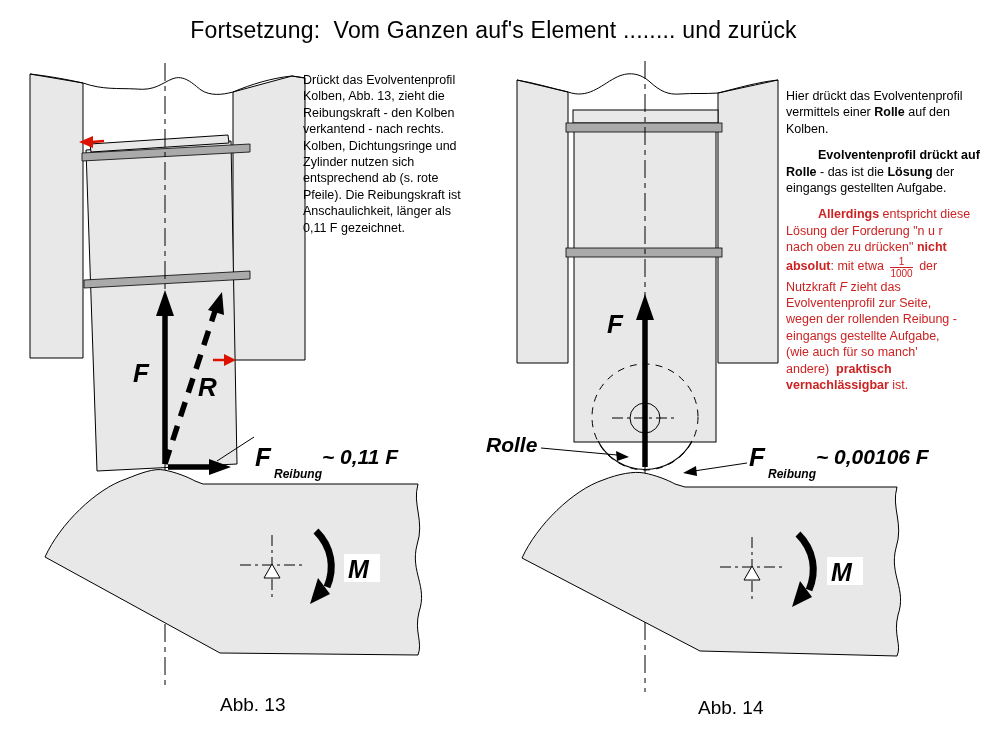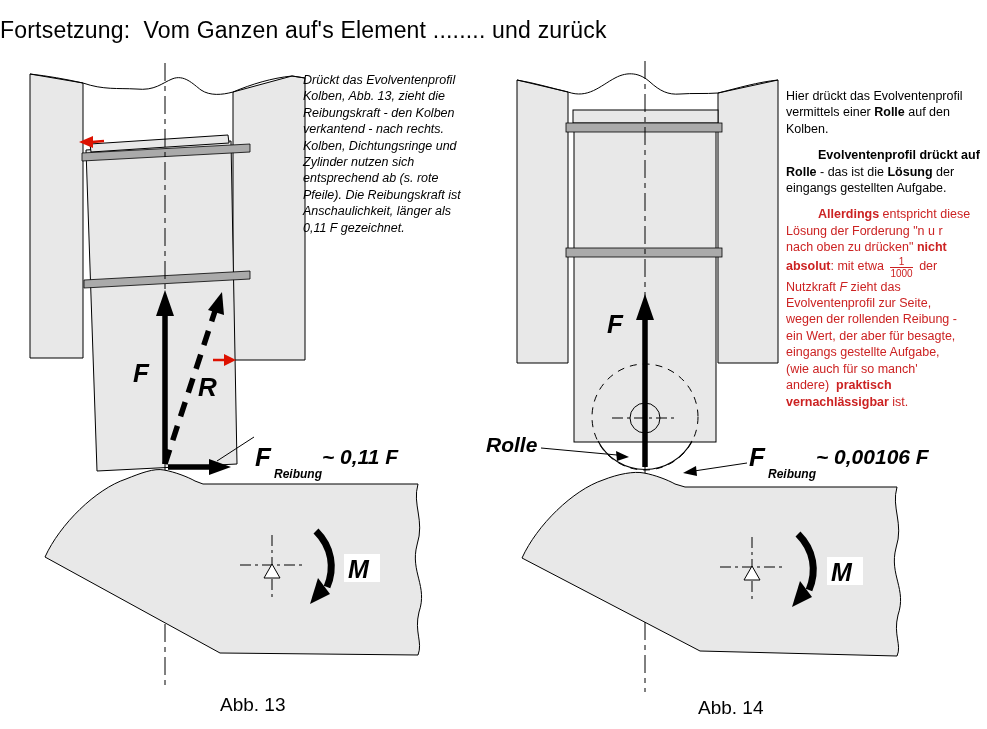--- a/index.html
+++ b/index.html
@@ -1,22 +1,22 @@
 <!DOCTYPE html>
 <html style="--red-text: #cc2222; --red-arrow: #dd1100; --fill-gray: #e8e8e8; --ring-gray: #aaaaaa;"><head>
 <meta charset="utf-8">
 <style>
   html,body{margin:0;padding:0;background:#ffffff;}
   body{width:987px;height:729px;position:relative;overflow:hidden;
        font-family:"Liberation Sans",sans-serif;color:#000;}
-  .title{position:absolute;left:0;top:17px;width:987px;text-align:left;
+  .title{position:absolute;left:0;top:17px;width:987px;text-align:center;
          font-size:23px;white-space:pre;letter-spacing:0.2px;}
   svg.diagram{position:absolute;left:0;top:0;}
   .note{position:absolute;font-size:12.5px;line-height:16.4px;}
-  #left-note{left:303px;top:72px;width:196px;font-style:italic;}
+  #left-note{left:303px;top:72px;width:196px;}
   #right-note{left:786px;top:88px;width:200px;}
   .rt-line{white-space:pre;min-height:16.4px;}
   .rt-line.red{color:var(--red-text,#cc2222);}
   .rt-line.gap{margin-top:10px;margin-left:32px;}
   .b{font-weight:bold;}
   .i{font-style:italic;}
   .frac{display:inline-block;text-align:center;vertical-align:-7px;margin:0 3px;}
   .frac .num{display:block;font-size:10px;line-height:11px;border-bottom:1px solid currentColor;padding:0 3px;}
   .frac .den{display:block;font-size:10px;line-height:11px;}
   
@@ -163,18 +163,17 @@
     <div class="rt-line gap"><span class="b">Evolventenprofil drückt auf</span></div>
     <div class="rt-line"><span class="b">Rolle</span><span> - das ist die </span><span class="b">Lösung</span><span> der</span></div>
     <div class="rt-line"><span>eingangs gestellten Aufgabe.</span></div>
     <div class="rt-line red gap"><span class="b">Allerdings</span><span> entspricht diese</span></div>
     <div class="rt-line red"><span>Lösung der Forderung "n u r</span></div>
     <div class="rt-line red"><span>nach oben zu drücken" </span><span class="b">nicht</span></div>
     <div class="rt-line red"><span class="b">absolut</span><span>: mit etwa </span><span class="frac"><span class="num">1</span><span class="den">1000</span></span><span> der</span></div>
     <div class="rt-line red"><span>Nutzkraft </span><span class="i">F</span><span> zieht das</span></div>
     <div class="rt-line red"><span>Evolventenprofil zur Seite,</span></div>
     <div class="rt-line red"><span>wegen der rollenden Reibung -</span></div>
-    <div class="rt-line red"><span>ein Wert, der aber für besagte,</span></div>
     <div class="rt-line red"><span>eingangs gestellte Aufgabe,</span></div>
     <div class="rt-line red"><span>(wie auch für so manch'</span></div>
     <div class="rt-line red"><span>andere)  </span><span class="b">praktisch</span></div>
     <div class="rt-line red"><span class="b">vernachlässigbar</span><span> ist.</span></div>
   </div>
 
 </body></html>

